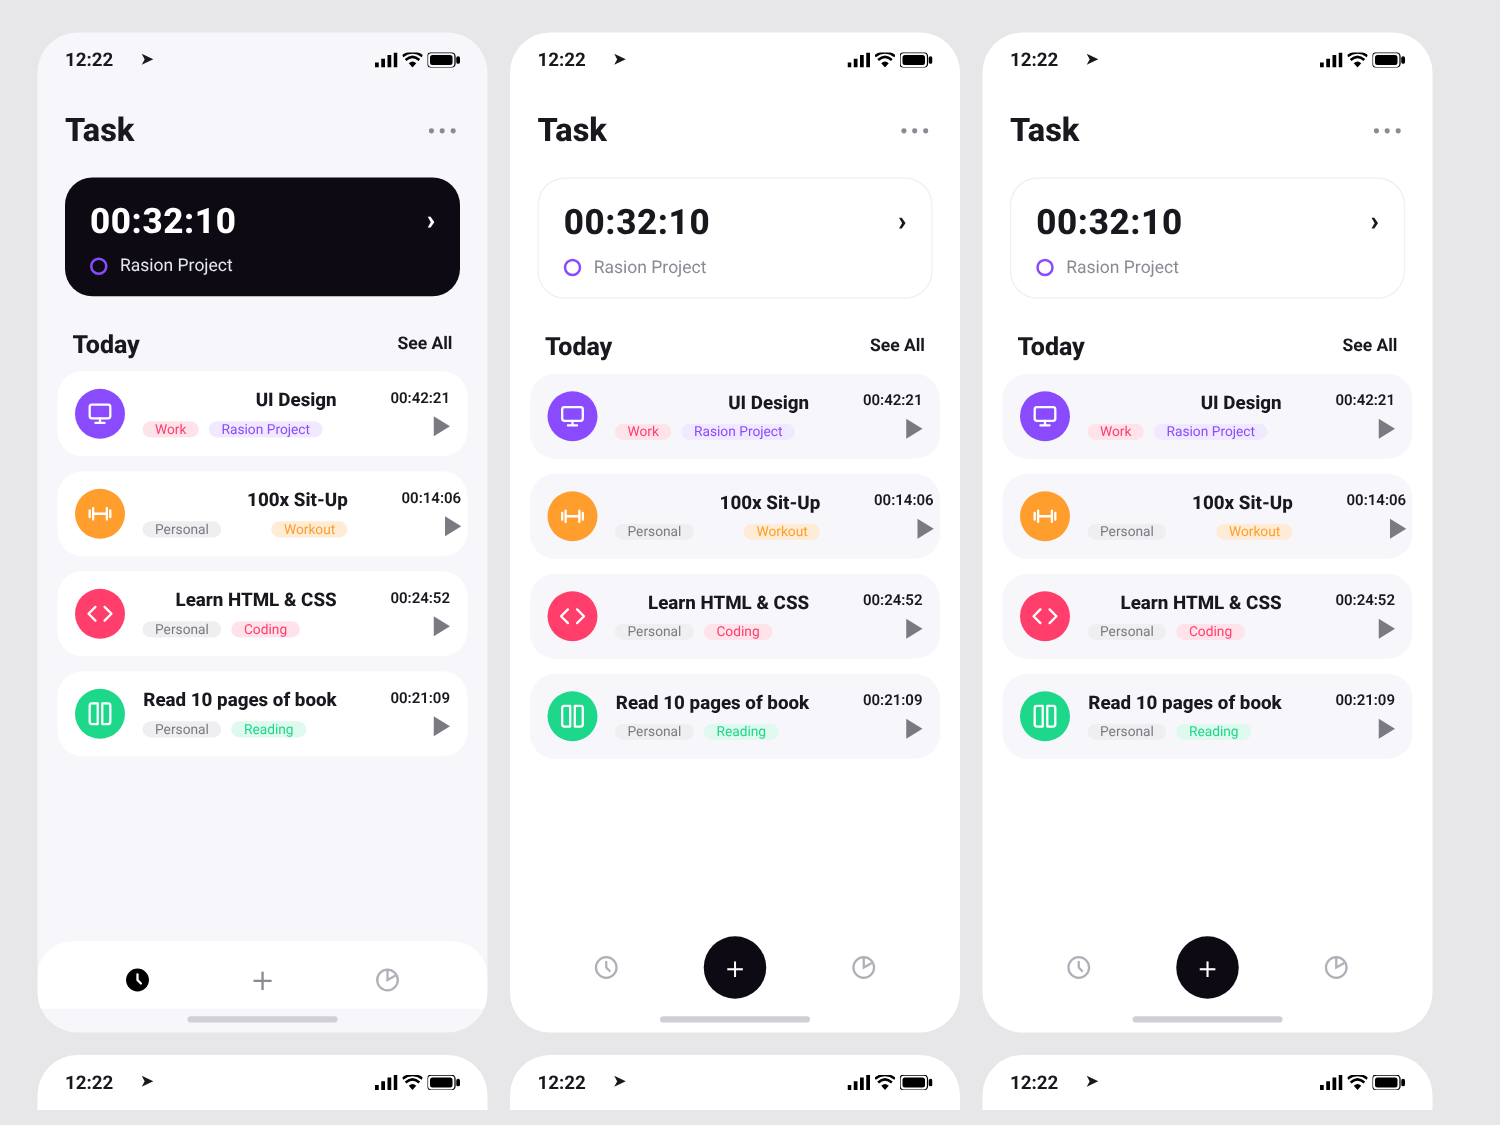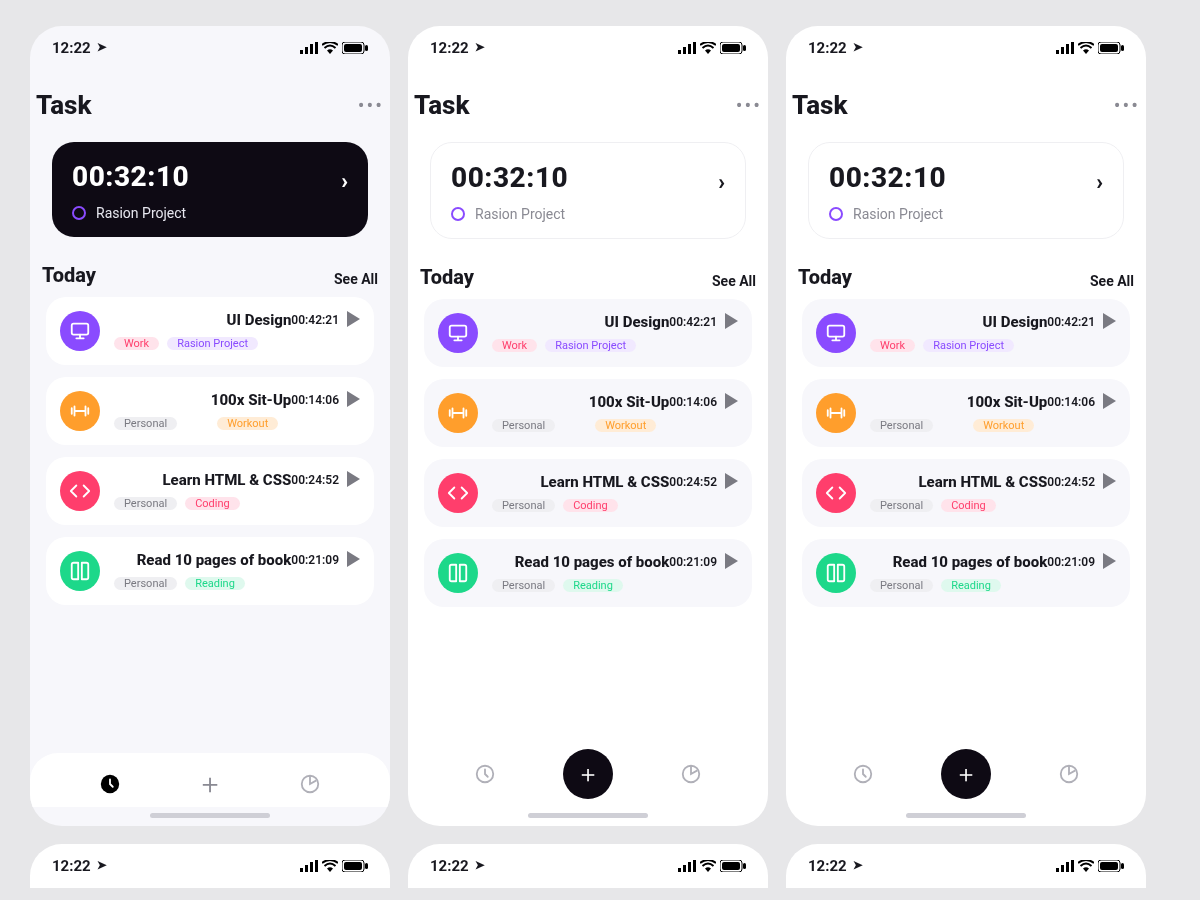--- a/index.html
+++ b/index.html
@@ -50,52 +50,52 @@
   .phone.white { background: var(--phone-bg); }
   .status-bar {
     height: 44px;
     display: flex;
     align-items: center;
     justify-content: space-between;
     padding: 0 22px;
     font-weight: 700;
     font-size: 15px;
   }
-  .status-left { display:flex; align-items:center; gap:6px;}
+  .status-left { display:flex; align-items:center; gap:22px;}
   .status-right { display:flex; align-items:center; gap:4px;}
   .loc-arrow { font-size:12px; transform: translateY(-1px);}
   .header {
     display:flex; align-items:center; justify-content:space-between;
-    padding: 20px 6px 14px;
+    padding: 20px 22px 14px;
   }
   .header h1 { margin:0; font-size:26px; font-weight:800; }
   .more-dots { color: var(--text-muted); font-size:20px; letter-spacing:2px; }
   .timer-card {
     margin: 8px 22px 0;
     border-radius: 22px;
     padding: 18px 20px 16px;
   }
   .timer-card.dark { background: var(--dark-card); color:#fff; }
   .timer-card.light {
     background:#fff; color:var(--text);
     border:1px solid #efeff2;
   }
-  .timer-top { display:flex; align-items:flex-end; justify-content:space-between;gap:14px;}
+  .timer-top { display:flex; align-items:center; justify-content:space-between;gap:14px;}
   .timer-time { font-size:28px; font-weight:800; letter-spacing:0.5px;}
   .timer-proj { display:flex; align-items:center; gap:10px; margin-top:12px; font-size:14px; }
   .timer-card.light .timer-proj { color: var(--text-muted); }
   .timer-card.dark .timer-proj { color:#e6e6ee; }
   .proj-ring {
     width:14px; height:14px; border-radius:50%;
     border:2px solid var(--purple); display:inline-block;
   }
   .chevron { font-size:22px; font-weight:900; }
   .section-head {
-    display:flex; align-items:flex-end; justify-content:space-between;
-    padding: 26px 12px 10px;
+    display:flex; align-items:center; justify-content:space-between;
+    padding: 26px 28px 10px;
   }
   .section-head h2 { margin:0; font-size:20px; font-weight:800;}
   .see-all { color: var(--text); font-size:14px; font-weight:700;}
   .list { padding: 0 16px; display:flex; flex-direction:column; gap:12px;}
   .task {
     border-radius:20px; padding:14px 14px;
     display:flex; align-items:flex-start; position:relative;
   }
   .phone.soft .task { background:#fff; }
   .phone.white .task { background: var(--phone-soft); }
@@ -109,21 +109,21 @@
   .tags { display:flex; gap:8px;}
   .tag {
     font-size:11px; font-weight:400;
     padding:0 10px; border-radius:8px;
   }
   .tag.gray   { background:var(--tag-gray-bg);   color:var(--tag-gray-fg);}
   .tag.purple { background:var(--tag-purple-bg); color:var(--purple);}
   .tag.orange { background:var(--tag-orange-bg); color:var(--orange);margin-left:32px;}
   .tag.pink   { background:var(--tag-pink-bg);   color:var(--pink);}
   .tag.green  { background:var(--tag-green-bg);  color:var(--green);}
-  .task-right { text-align:left; display:flex; flex-direction:row; align-items:flex-end; gap:8px;}
+  .task-right { text-align:left; display:flex; flex-direction:column; align-items:flex-end; gap:8px;margin-left:43px;}
   .task-time { font-size:12px; color:var(--text); font-weight:600;}
   .play {
     width:0; height:0; border-style:solid;
     border-width:8px 0 8px 13px;
     border-color: transparent transparent transparent var(--play);
     cursor:pointer;
   }
   .icon-purple { background:var(--purple);}
   .icon-orange { background:var(--orange);}
   .icon-pink   { background:var(--pink);}

